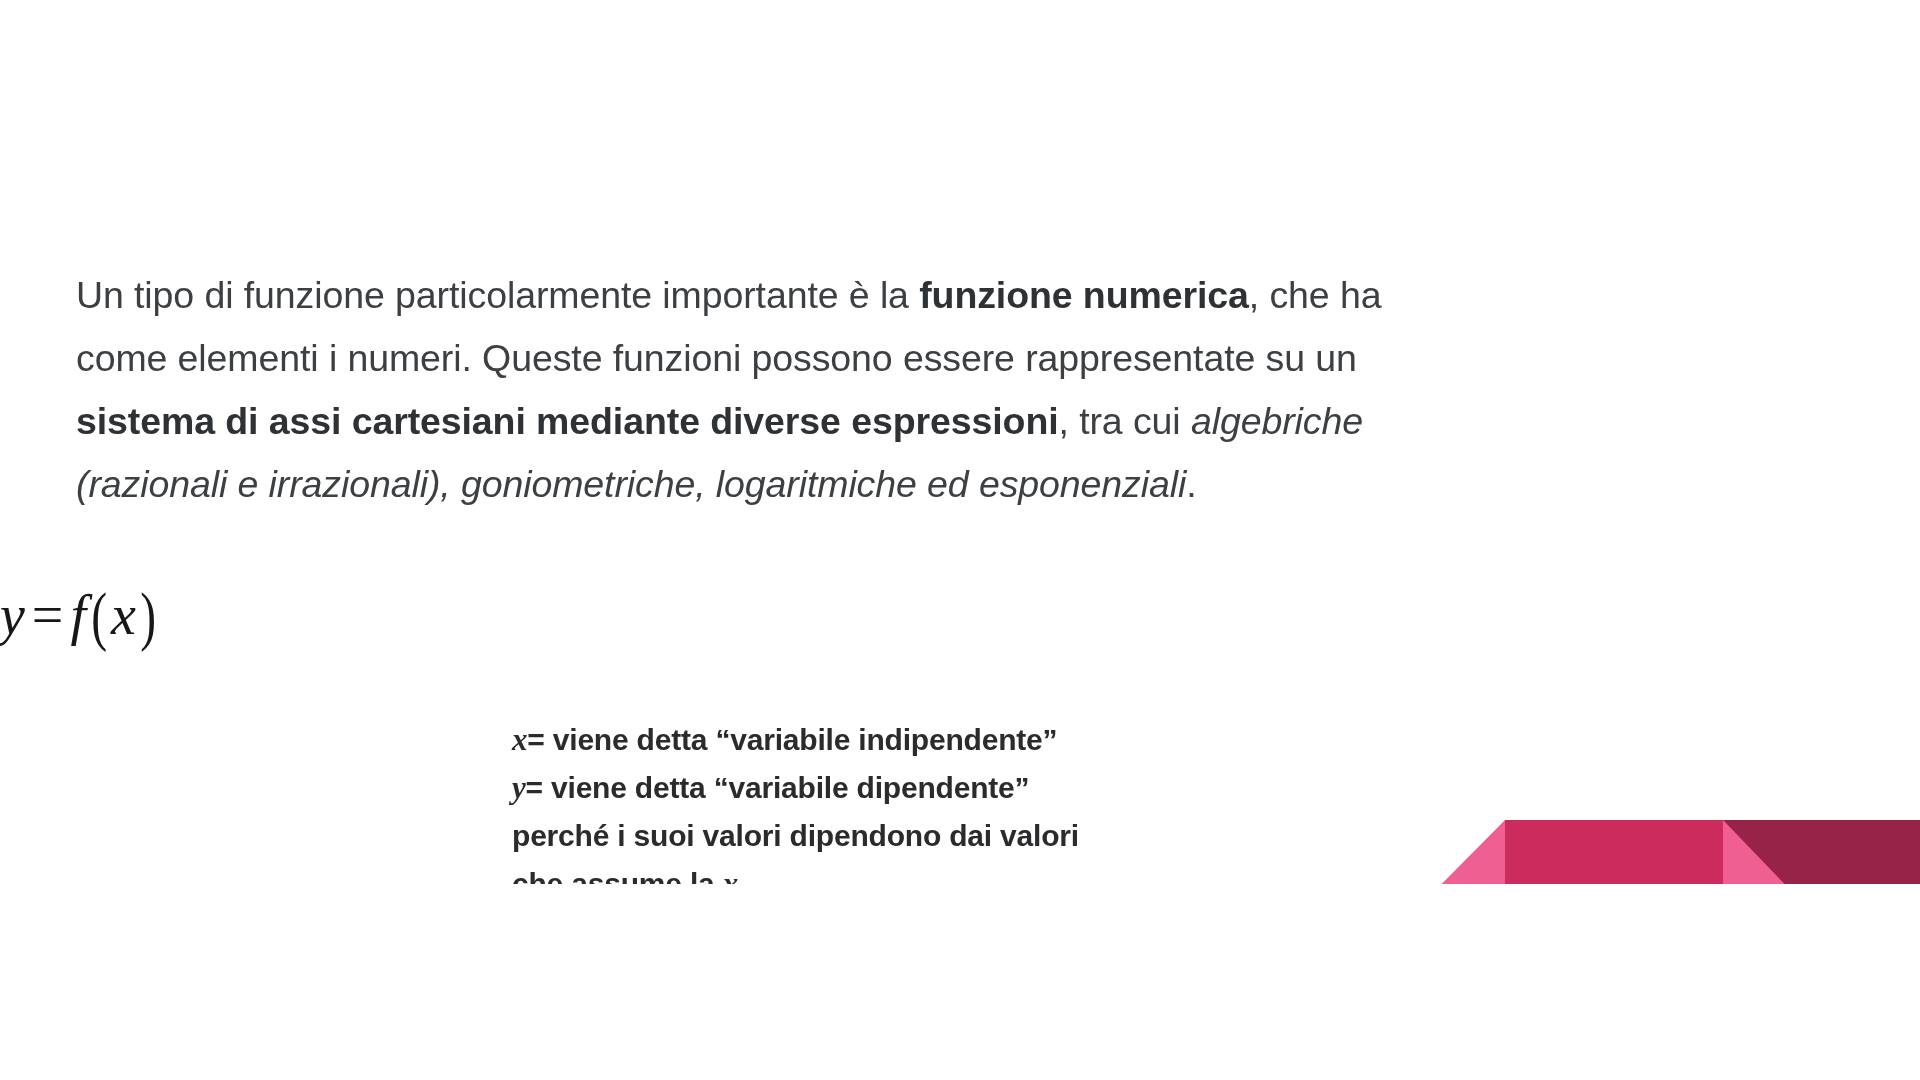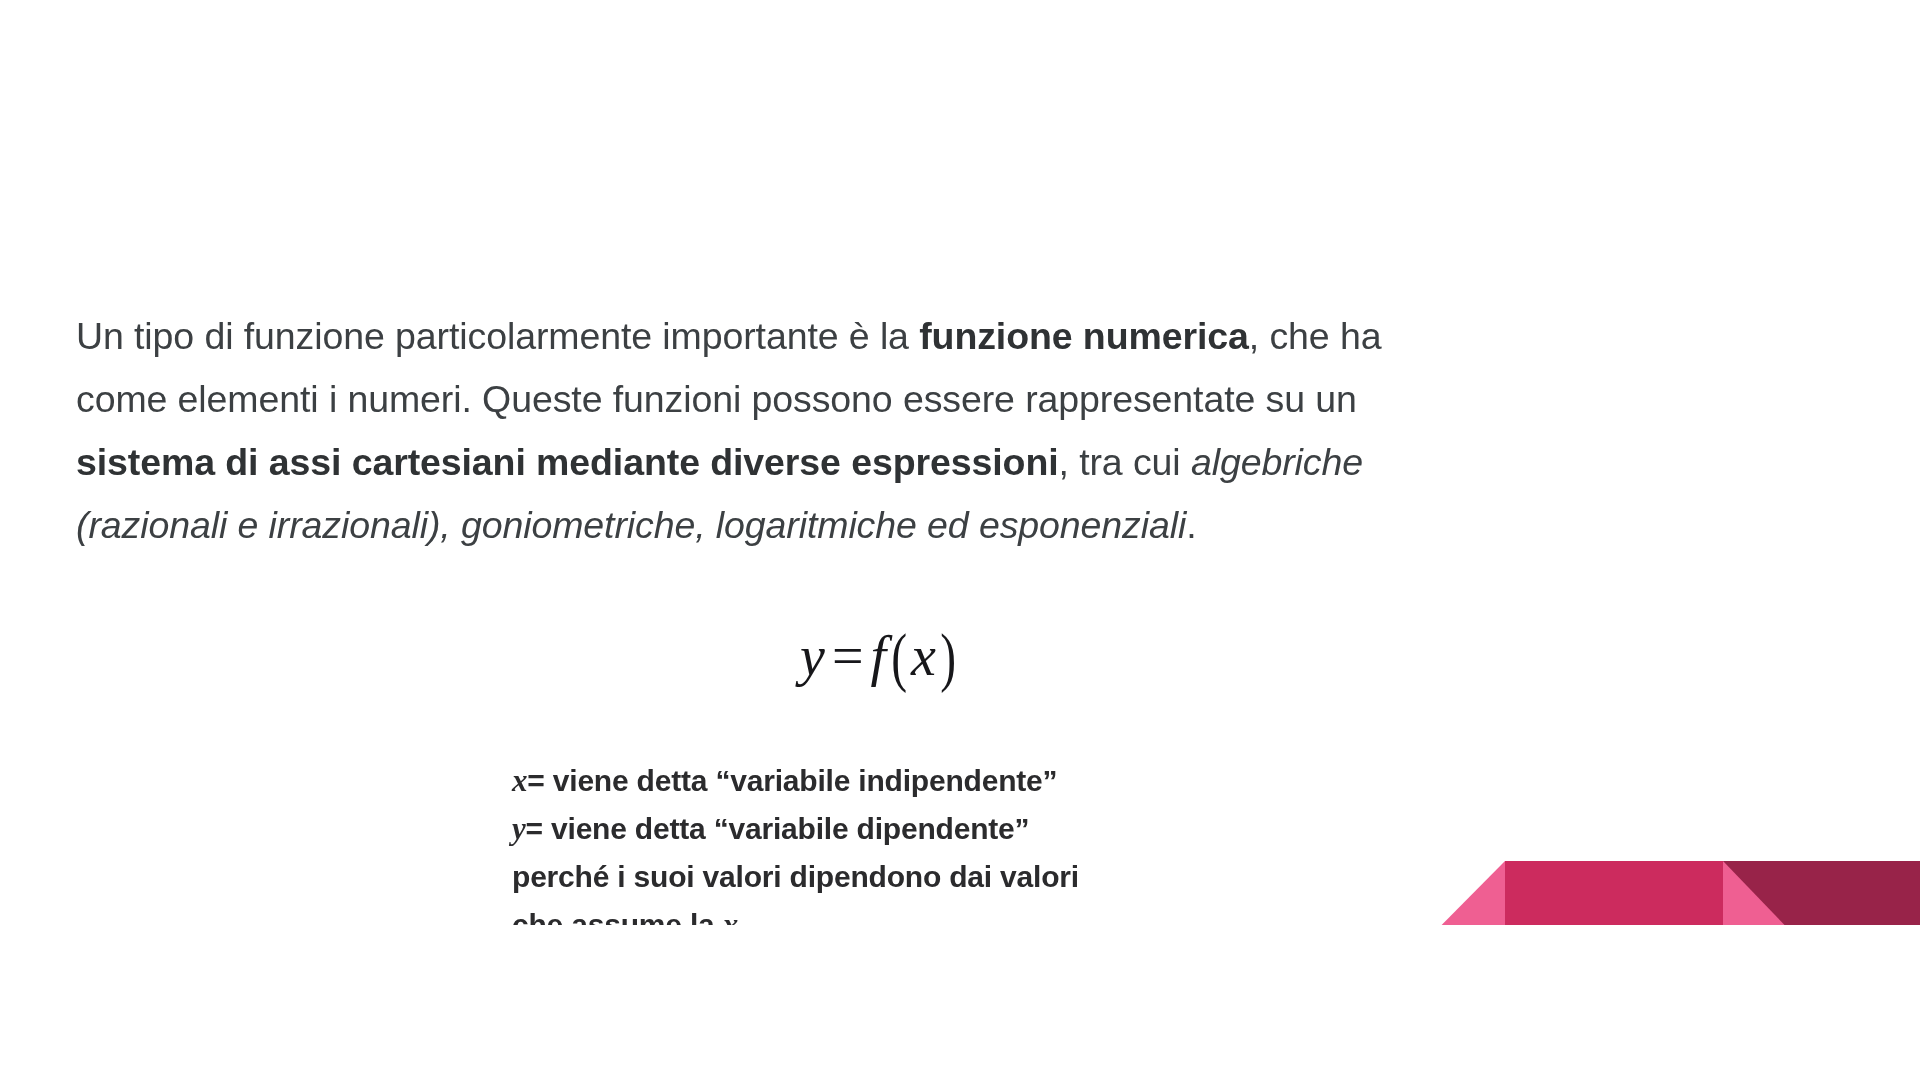--- a/index.html
+++ b/index.html
@@ -16,21 +16,20 @@
     position: relative;
   }
 
   .slide {
     position: absolute;
     left: 0; top: 0;
     width: 1920px;
     height: 884px;
     background: #ffffff;
     overflow: hidden;
-    margin-top: 41px;
   }
 
   
   .body-copy {
     position: absolute;
     left: 76px;
     top: 264px;
     width: 1400px;
     font-size: 37.5px;
     line-height: 63px;
@@ -40,21 +39,21 @@
   }
   .body-copy b { font-weight: 700; color: #2f3234; }
   .body-copy i { font-style: italic; }
 
   
   .formula-wrap {
     position: absolute;
     left: 0;
     top: 578px;
     width: 1760px;
-    text-align: center;
+    text-align: left;
   }
   .formula {
     display: inline-block;
     font-family: "Liberation Serif", "DejaVu Serif", serif;
     font-style: italic;
     font-size: 56px;
     color: #17171a;
     letter-spacing: 1px;
     white-space: nowrap;
   }

